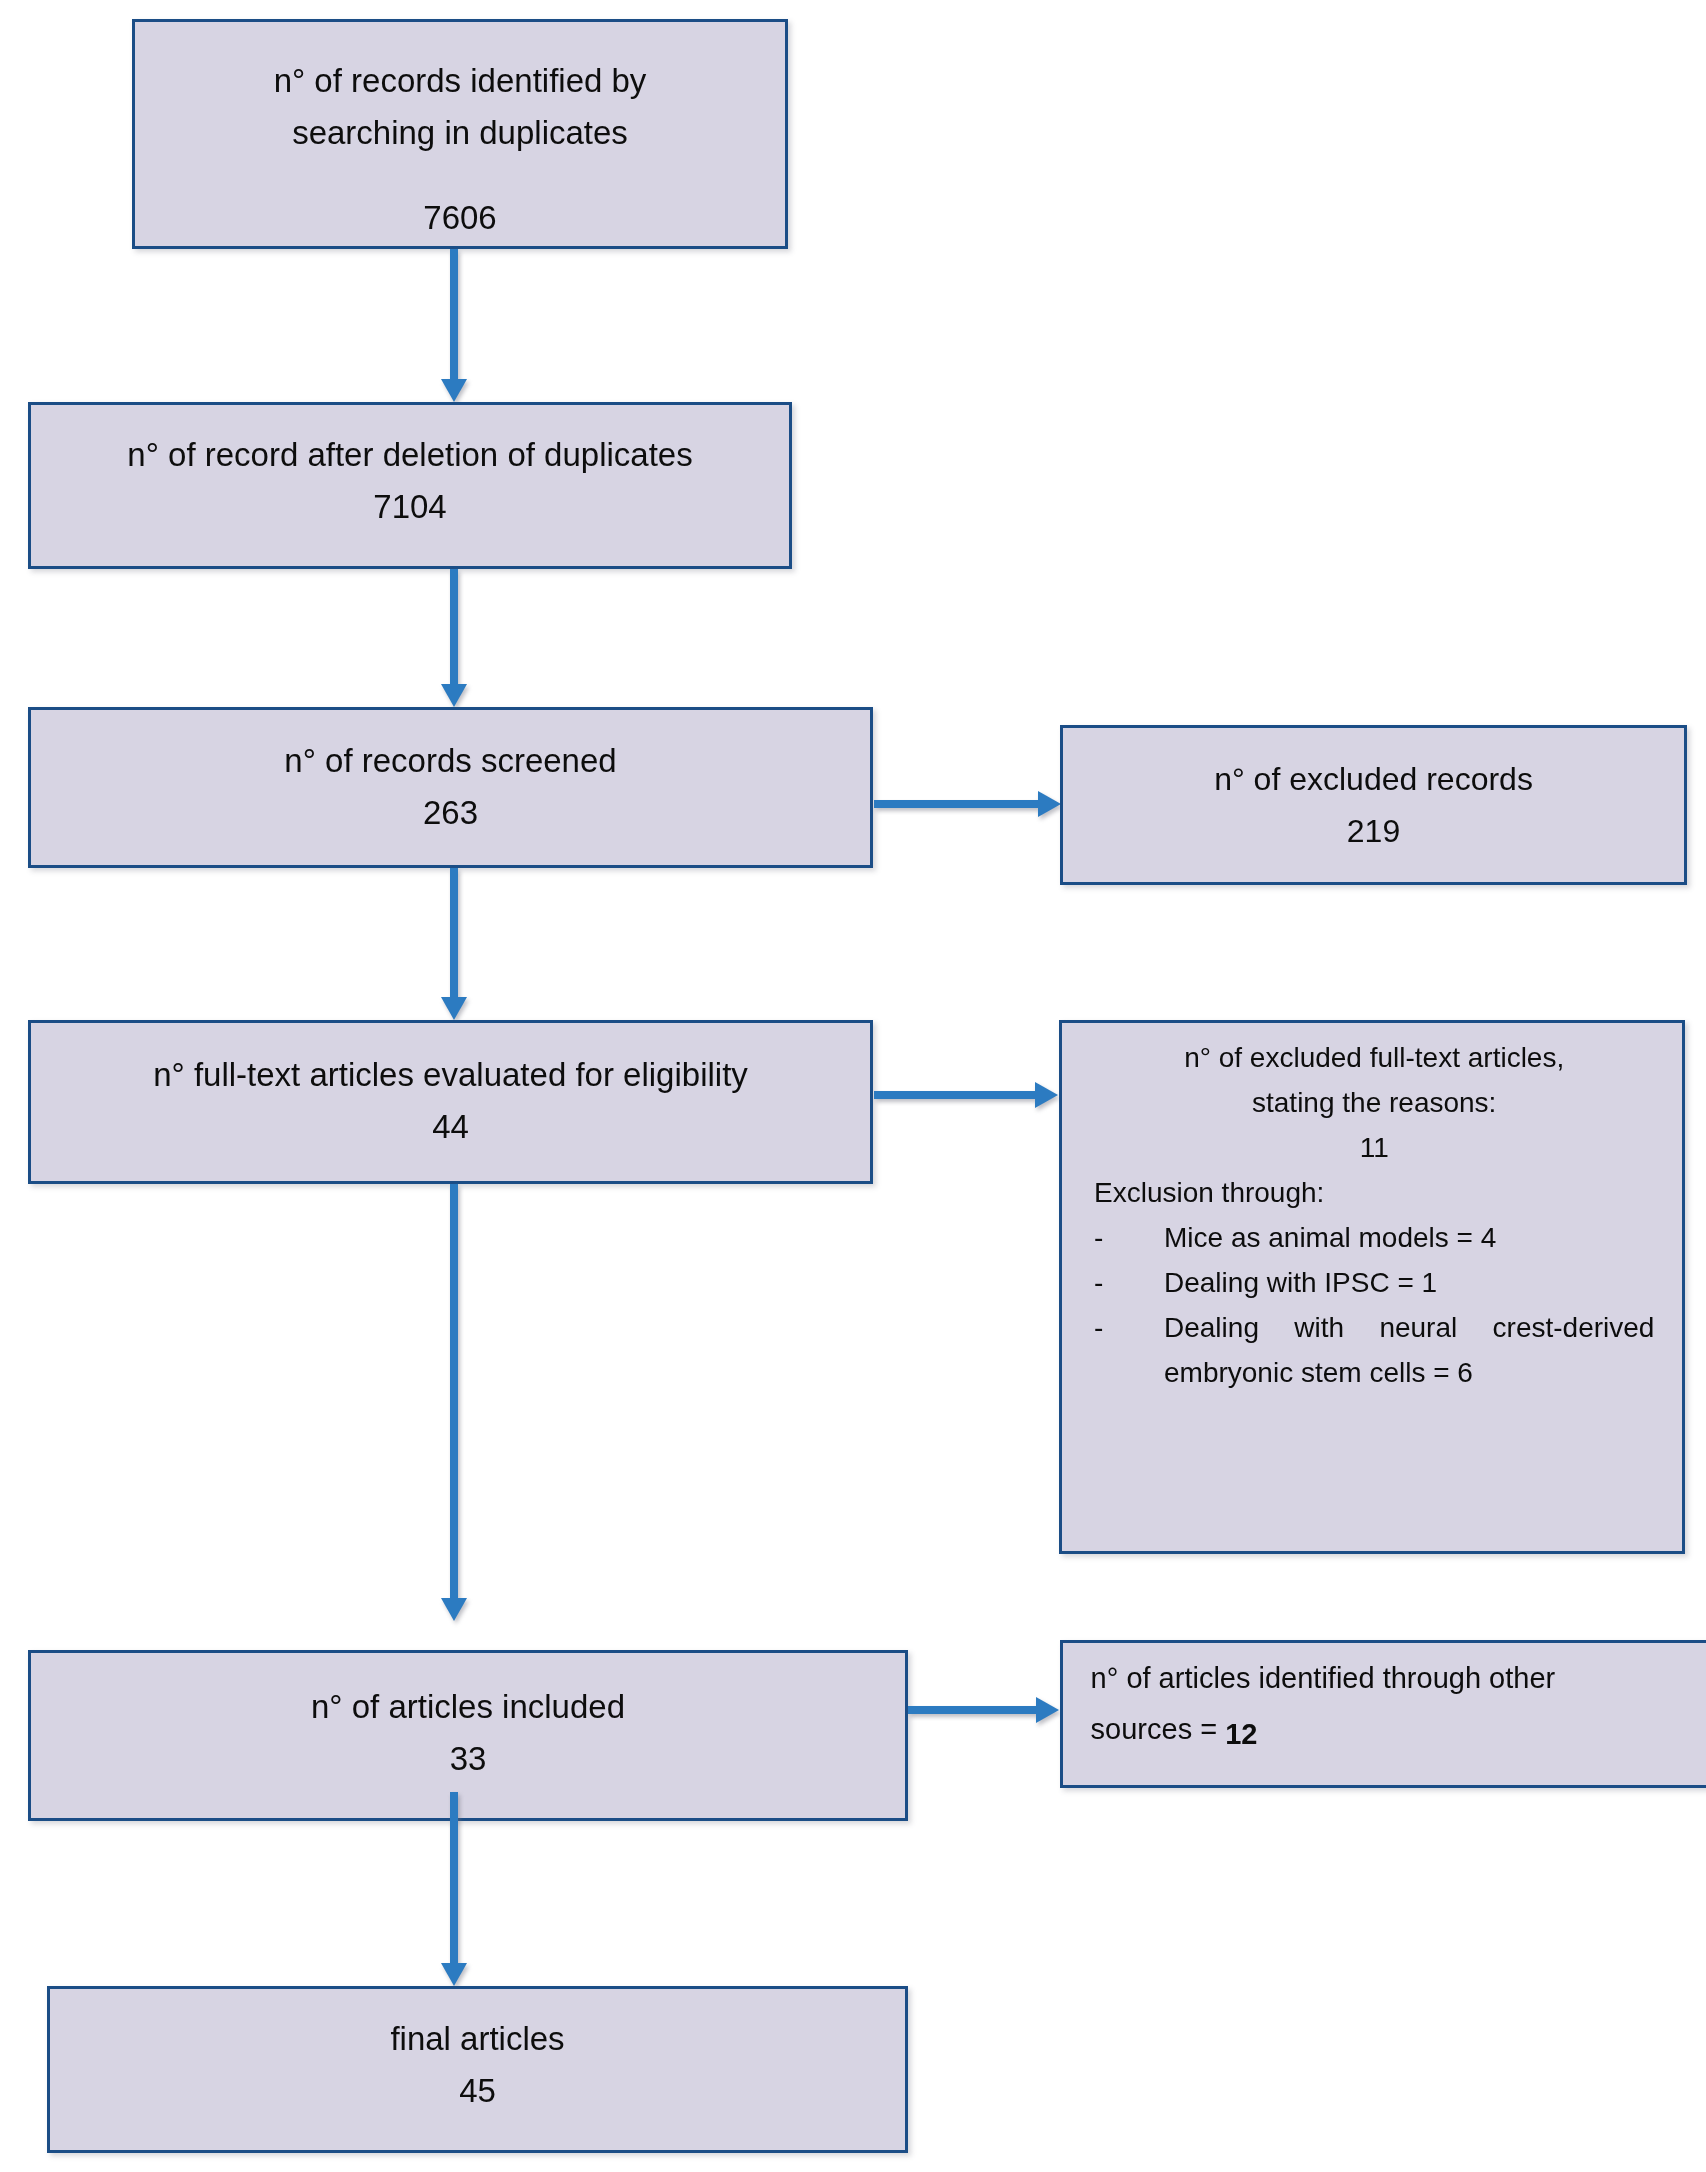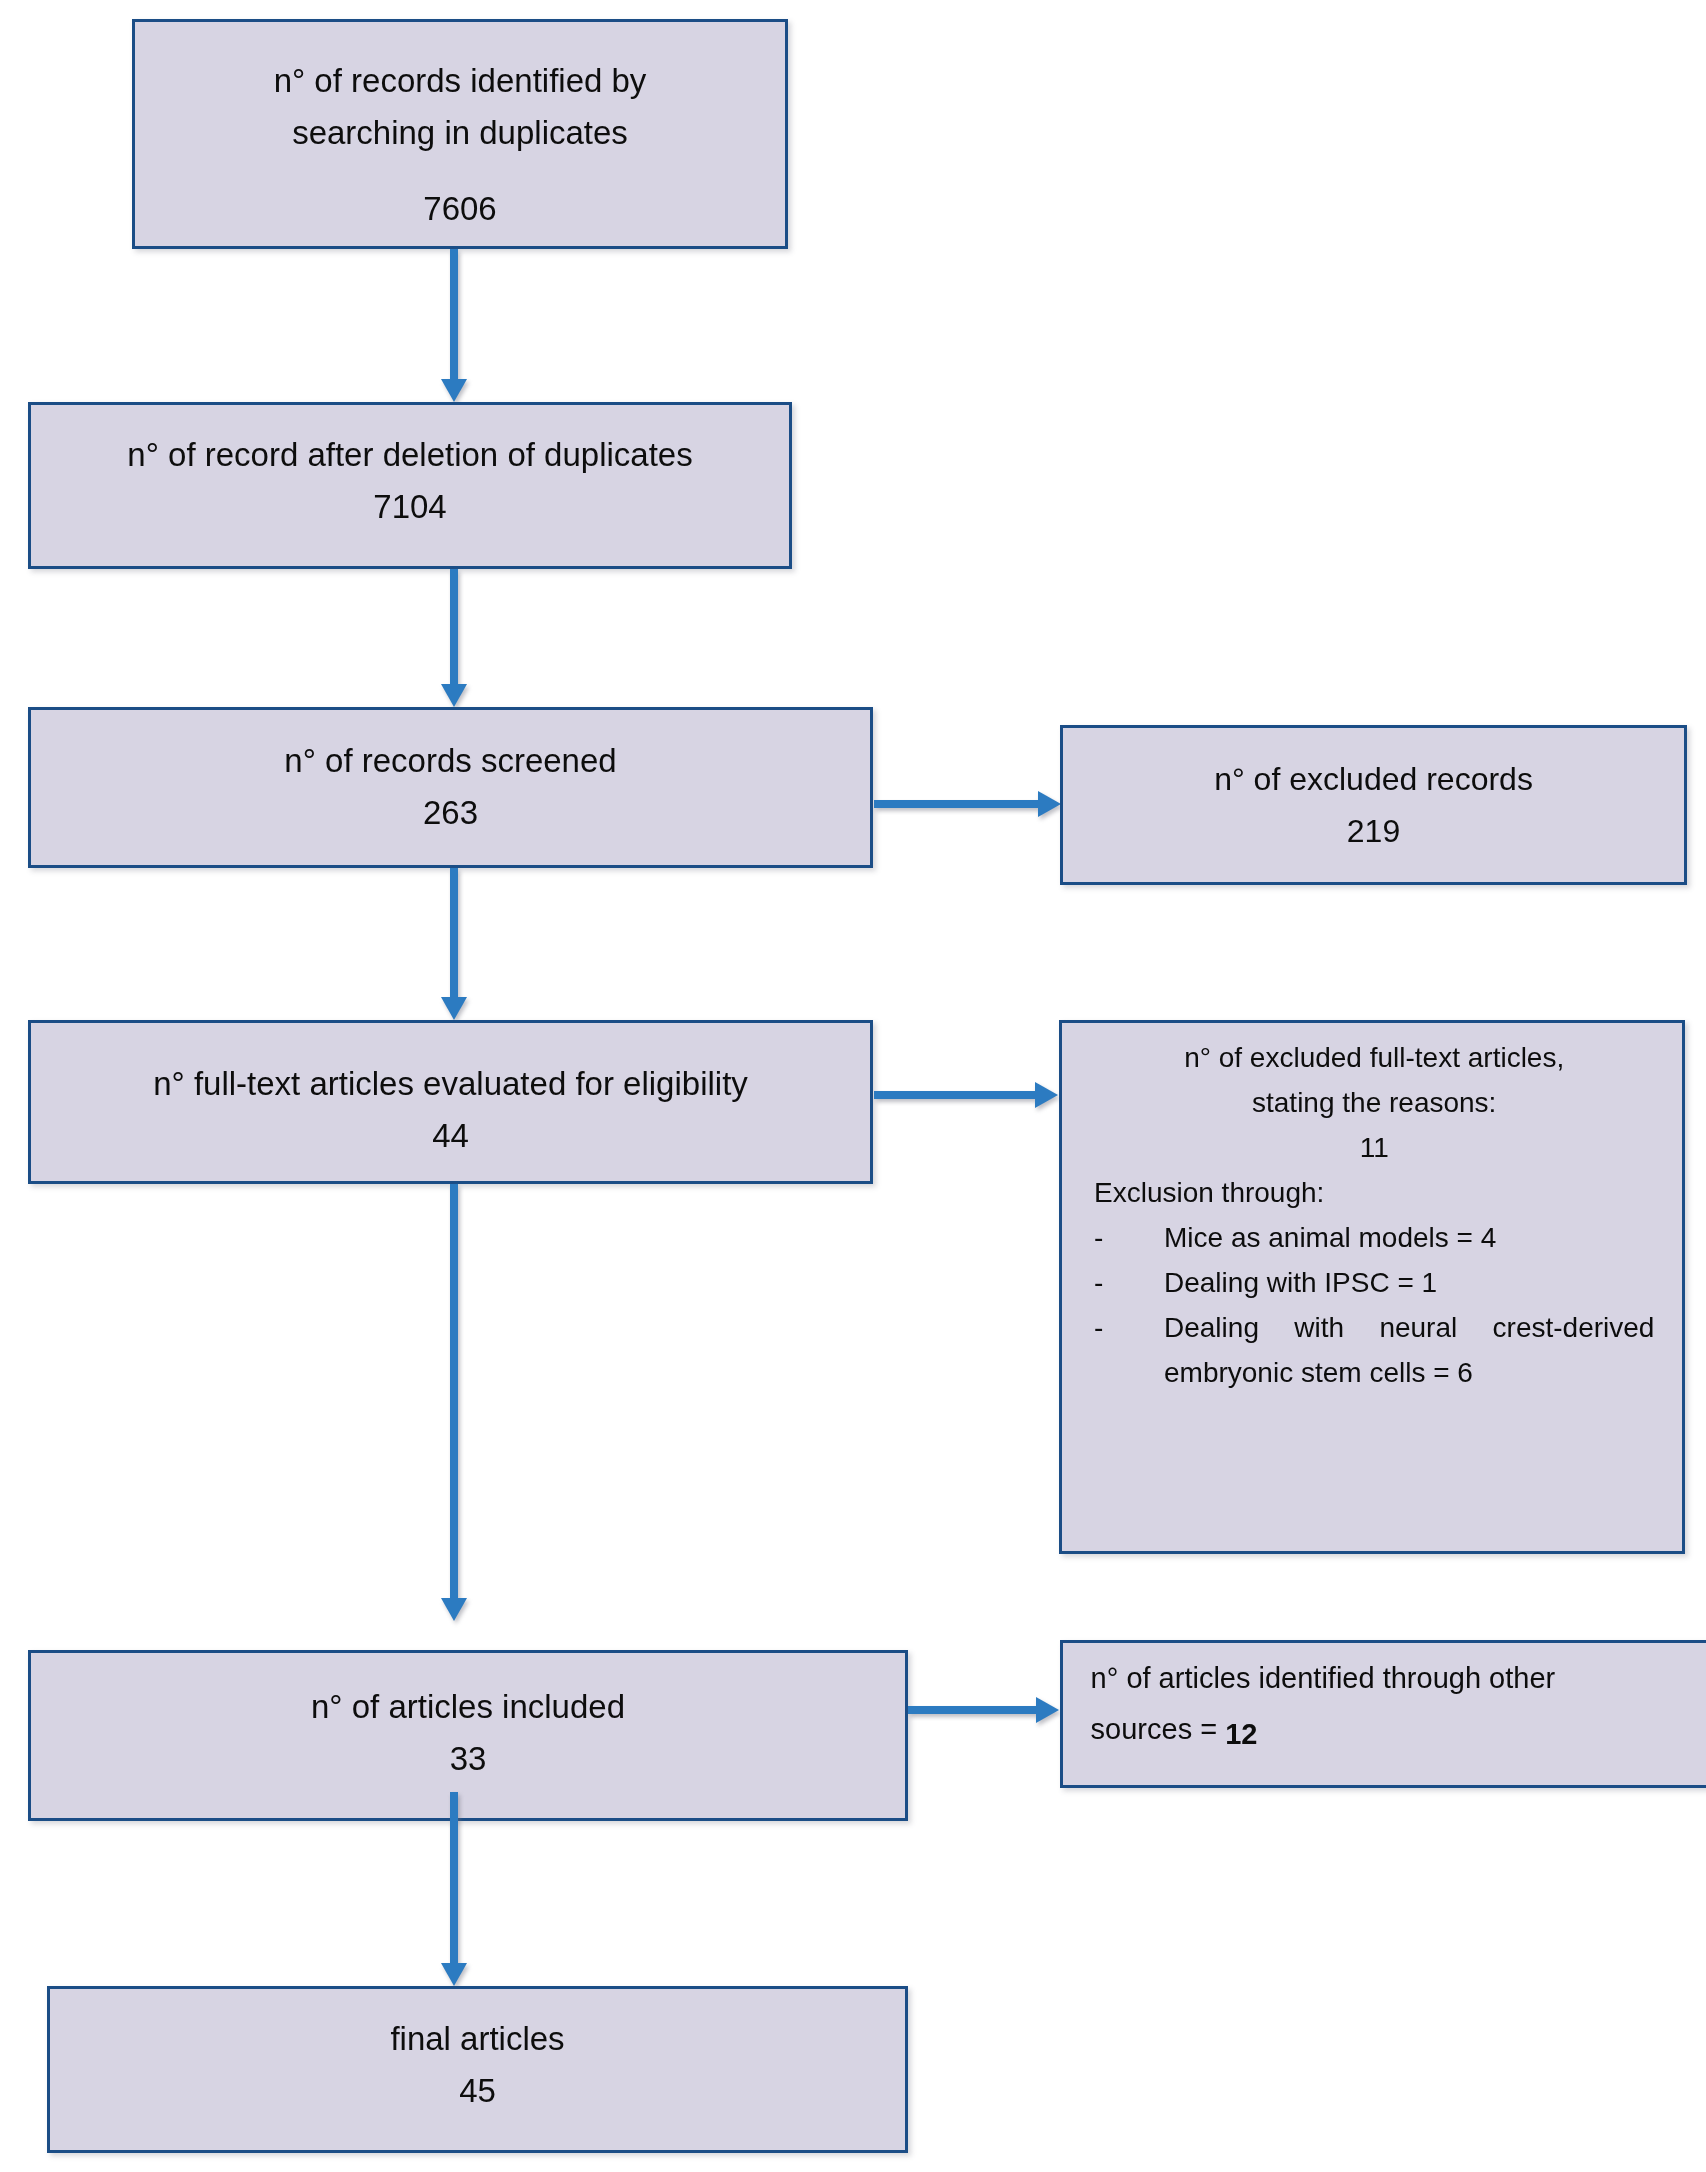--- a/index.html
+++ b/index.html
@@ -66,21 +66,21 @@
          border-left:23px solid var(--arrow);}
 </style>
 </head>
 <body>
 
 <div id="canvas">
 
   <div class="box" style="left:132px;top:19px;width:656px;height:230px;padding-top:33px;">
     <div class="t">n° of records identified by</div>
     <div class="t">searching in duplicates</div>
-    <div class="v" style="margin-top:24px;">7606</div>
+    <div class="v" style="margin-top:33px;">7606</div>
   </div>
 
   <div class="varrow" style="left:441px;top:249px;height:153px;">
     <div class="vshaft"></div>
     <div class="vhead"></div>
   </div>
 
   <div class="box" style="left:28px;top:402px;width:764px;height:167px;padding-top:24px;">
     <div class="t">n° of record after deletion of duplicates</div>
     <div class="v">7104</div>
@@ -104,21 +104,21 @@
   <div class="box excluded" style="left:1060px;top:725px;width:627px;height:160px;padding-top:25px;">
     <div class="t">n° of excluded records</div>
     <div class="v">219</div>
   </div>
 
   <div class="varrow" style="left:441px;top:868px;height:152px;">
     <div class="vshaft"></div>
     <div class="vhead"></div>
   </div>
 
-  <div class="box" style="left:28px;top:1020px;width:845px;height:164px;padding-top:35px;">
+  <div class="box" style="left:28px;top:1020px;width:845px;height:164px;padding-top:26px;">
     <div class="t">n° full-text articles evaluated for eligibility</div>
     <div class="v">44</div>
   </div>
 
   <div class="harrow" style="left:874px;top:1082px;width:184px;">
     <div class="hshaft"></div>
     <div class="hhead"></div>
   </div>
 
   <div class="box exclusion" style="left:1059px;top:1020px;width:626px;height:534px;">

